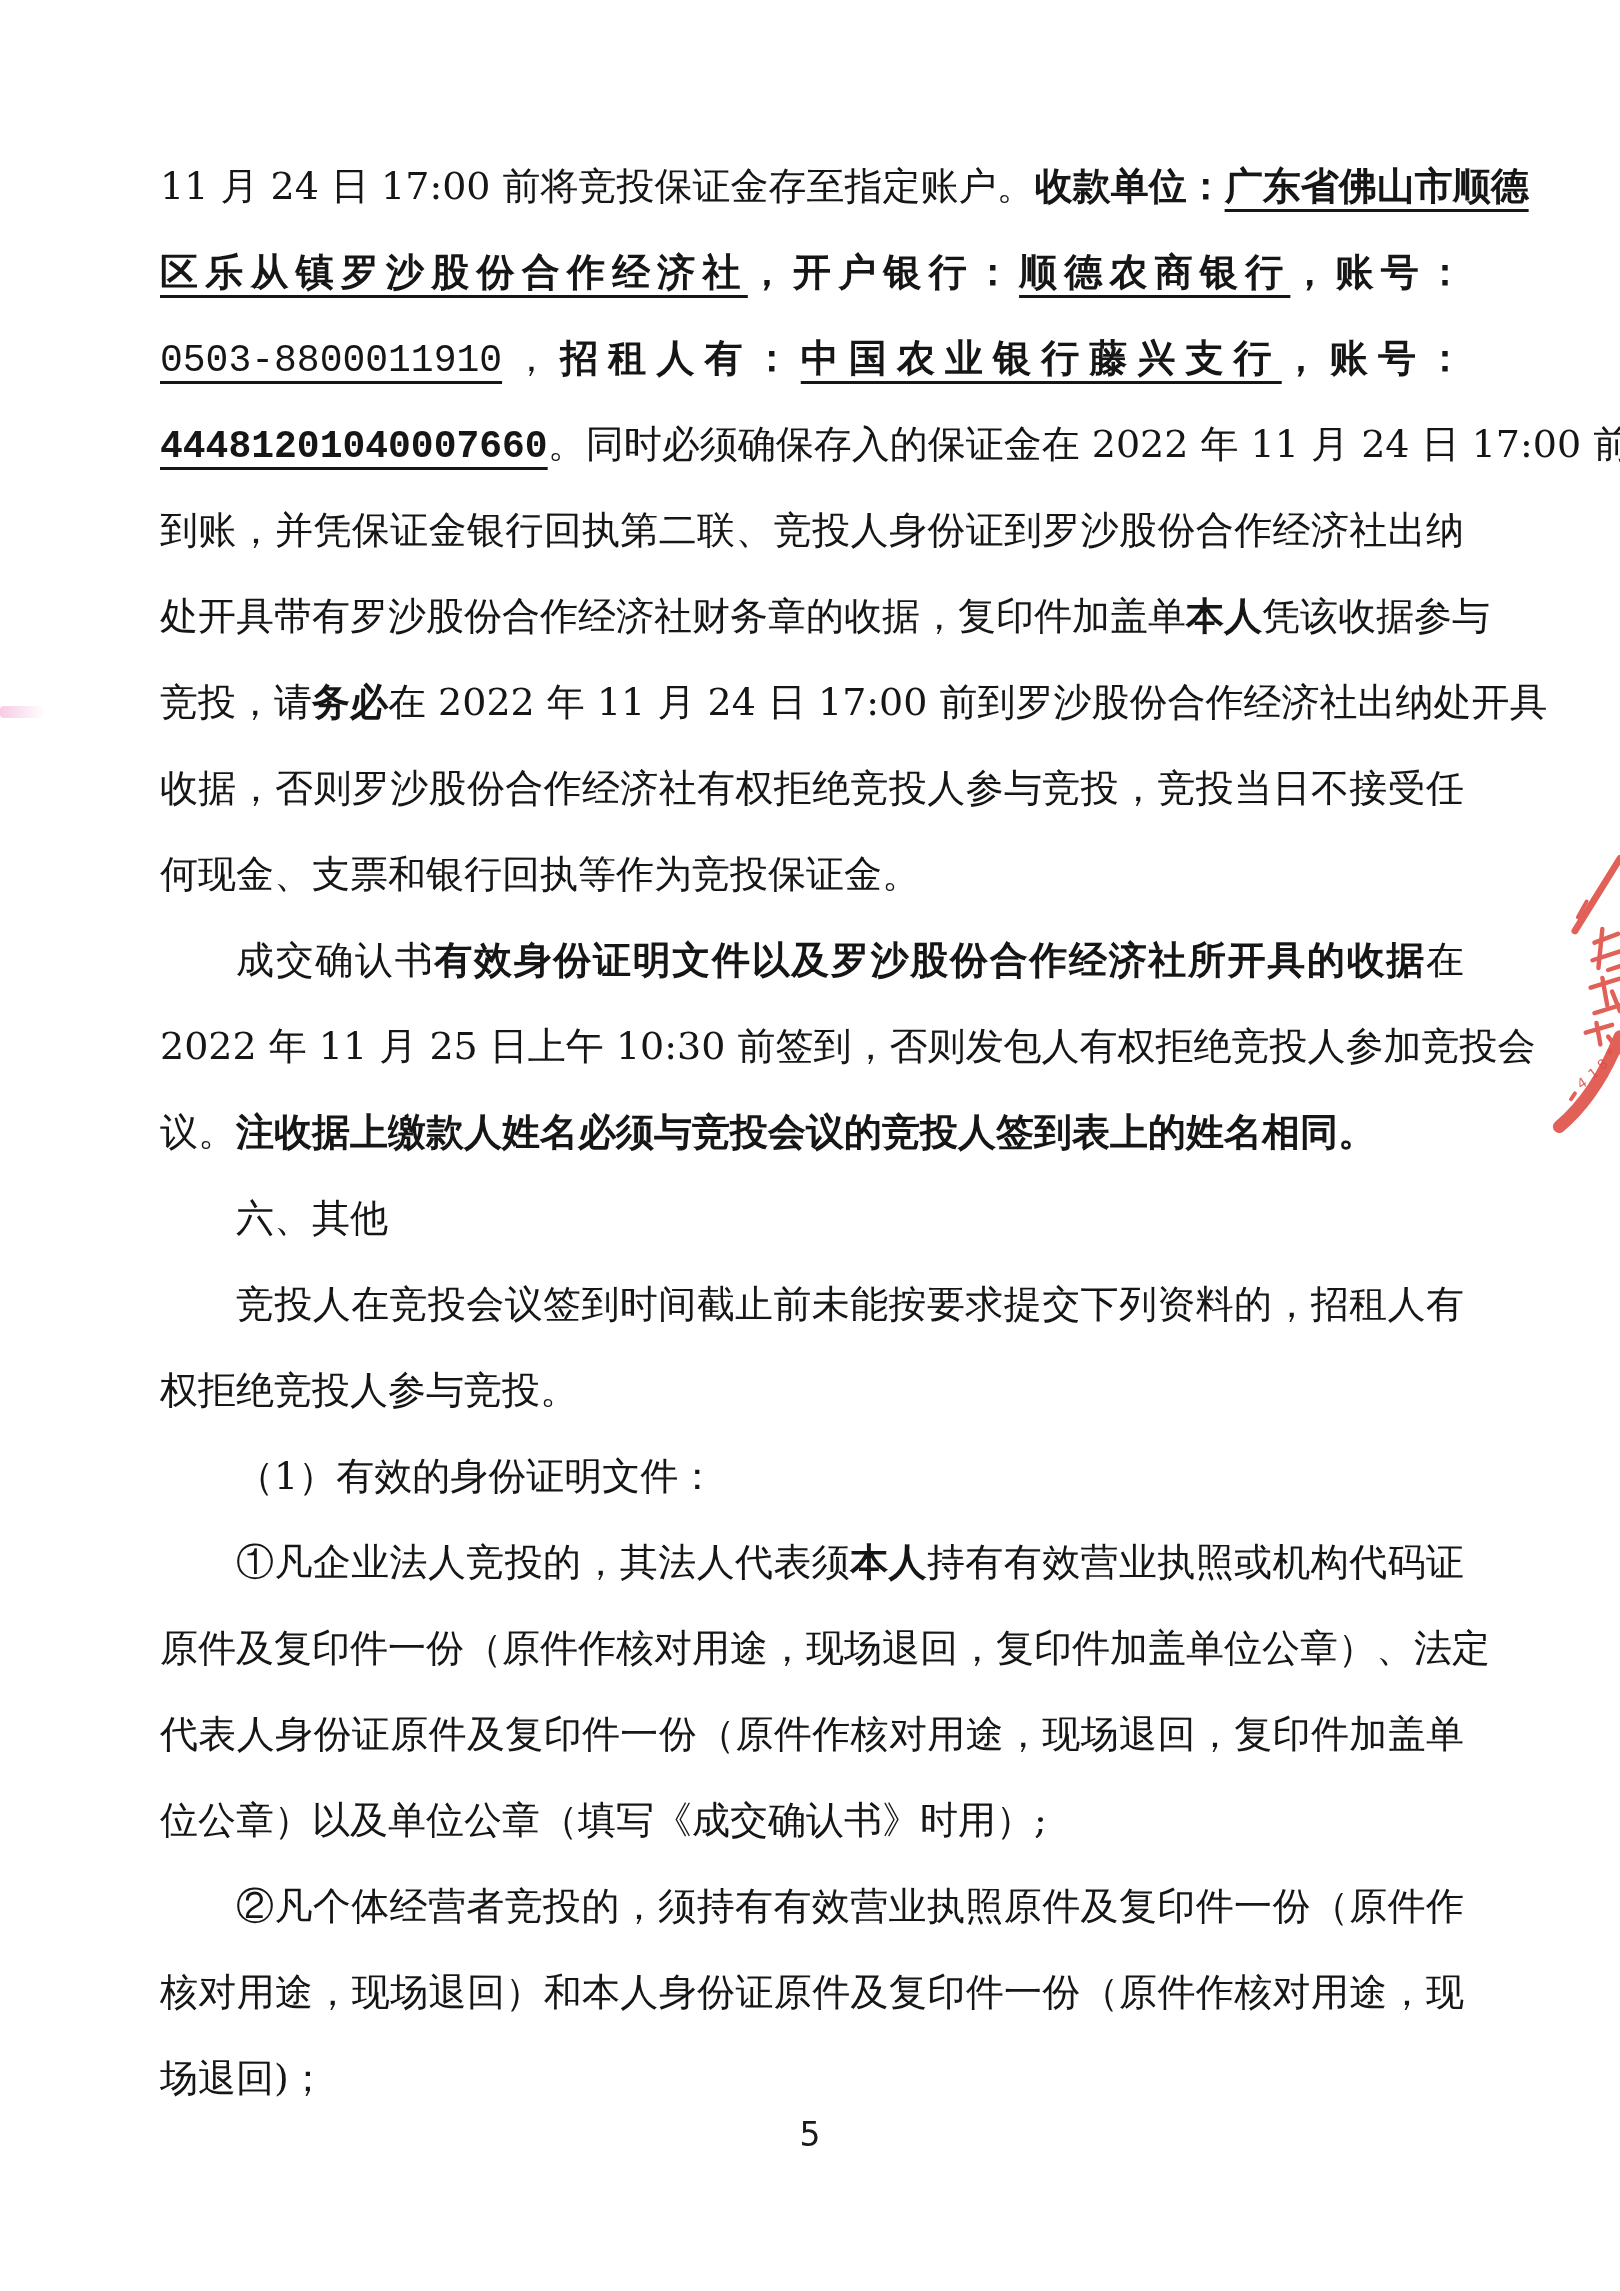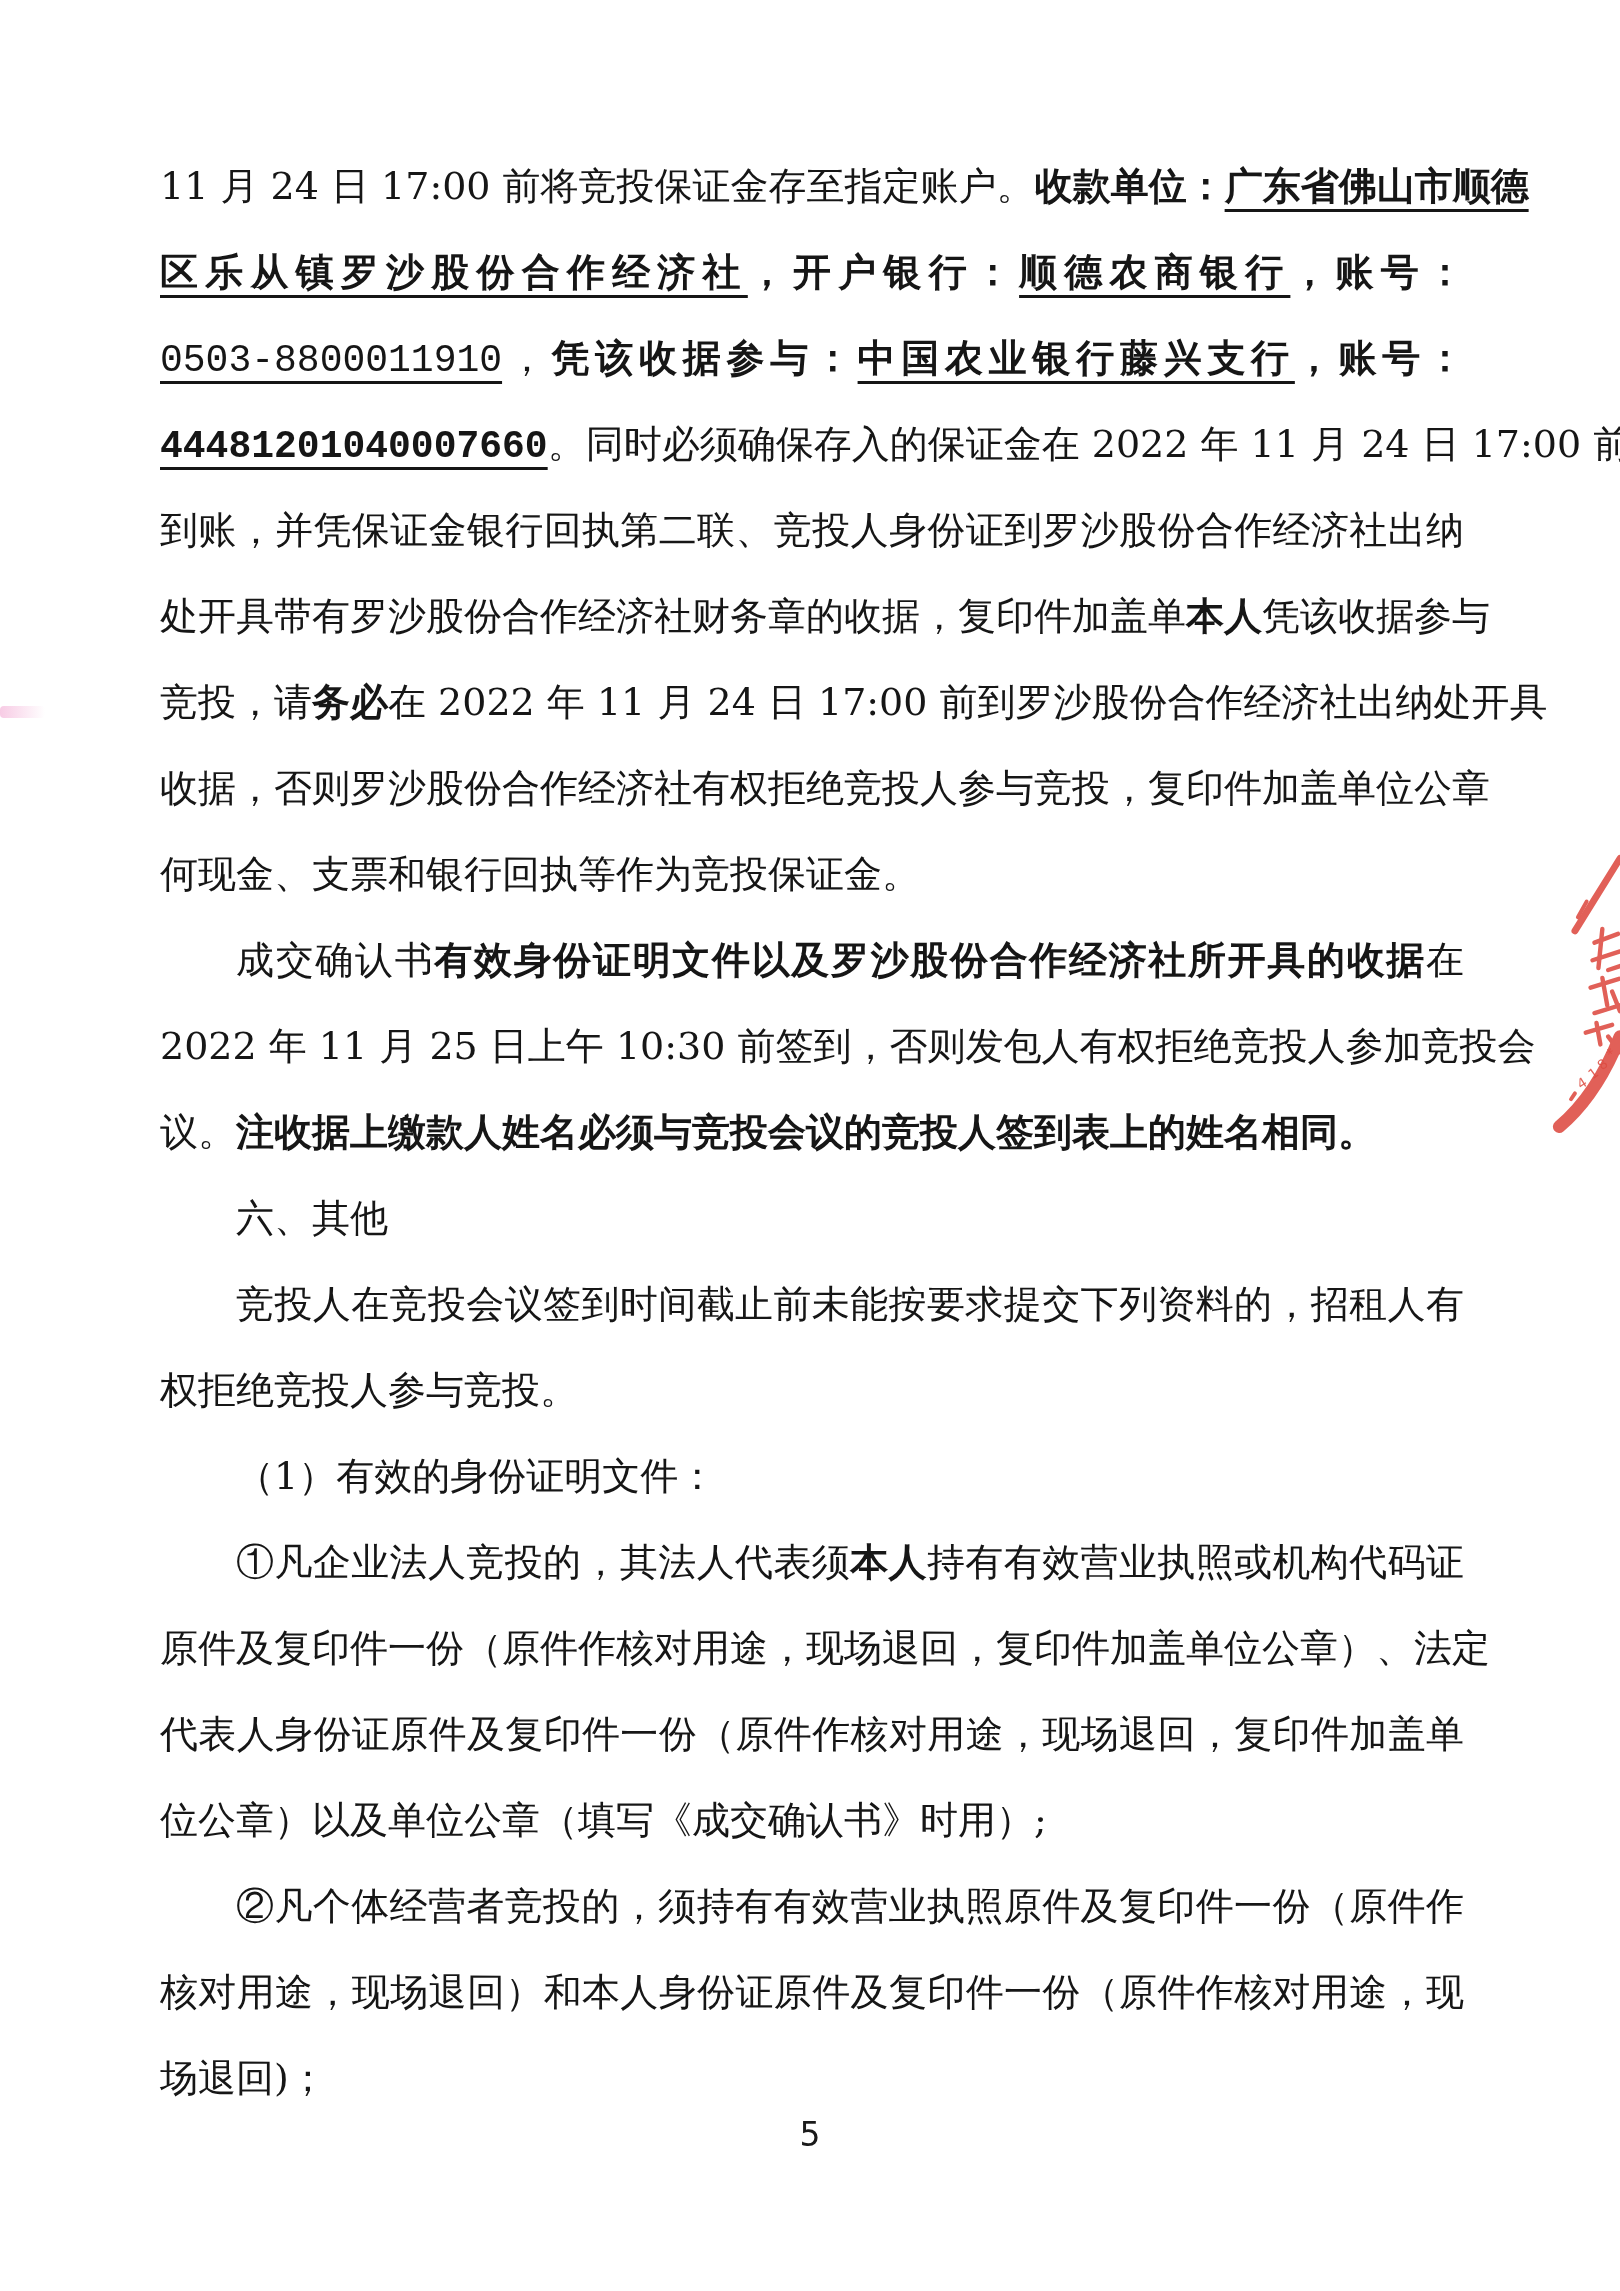--- a/index.html
+++ b/index.html
@@ -62,26 +62,26 @@
 </head>
 <body>
 
 <div class="page">
 
   <div class="scan-artifact"></div>
 
   <div class="text-block">
       <div class="line"><span>11 月 24 日 17:00 前将竞投保证金存至指定账户。</span><span class="b">收款单位：</span><span class="b u">广东省佛山市顺德</span></div>
       <div class="line"><span class="b u">区乐从镇罗沙股份合作经济社</span><span class="b">，开户银行：</span><span class="b u">顺德农商银行</span><span class="b">，账号：</span></div>
-      <div class="line"><span class="u">0503-8800011910</span><span>，</span><span class="b">凭该收据参与：</span><span class="b u">中国农业银行藤兴支行</span><span class="b">，账号：</span></div>
+      <div class="line"><span class="u">0503-8800011910</span><span>，</span><span class="b">招租人有：</span><span class="b u">中国农业银行藤兴支行</span><span class="b">，账号：</span></div>
       <div class="line"><span class="b u">44481201040007660</span><span>。同时必须确保存入的保证金在 2022 年 11 月 24 日 17:00 前</span></div>
       <div class="line"><span>到账，并凭保证金银行回执第二联、竞投人身份证到罗沙股份合作经济社出纳</span></div>
       <div class="line"><span>处开具带有罗沙股份合作经济社财务章的收据，复印件加盖单</span><span class="b">本人</span><span>凭该收据参与</span></div>
       <div class="line"><span>竞投，请</span><span class="b">务必</span><span>在 2022 年 11 月 24 日 17:00 前到罗沙股份合作经济社出纳处开具</span></div>
-      <div class="line"><span>收据，否则罗沙股份合作经济社有权拒绝竞投人参与竞投，复印件加盖单位公章</span></div>
+      <div class="line"><span>收据，否则罗沙股份合作经济社有权拒绝竞投人参与竞投，竞投当日不接受任</span></div>
       <div class="line left"><span>何现金、支票和银行回执等作为竞投保证金。</span></div>
       <div class="line ind"><span>成交确认书</span><span class="b">有效身份证明文件以及罗沙股份合作经济社所开具的收据</span><span>在</span></div>
       <div class="line"><span>2022 年 11 月 25 日上午 10:30  前签到，否则发包人有权拒绝竞投人参加竞投会</span></div>
       <div class="line left"><span>议。</span><span class="b">注收据上缴款人姓名必须与竞投会议的竞投人签到表上的姓名相同。</span></div>
       <div class="line left ind"><span>六、其他</span></div>
       <div class="line ind"><span>竞投人在竞投会议签到时间截止前未能按要求提交下列资料的，招租人有</span></div>
       <div class="line left"><span>权拒绝竞投人参与竞投。</span></div>
       <div class="line left ind"><span>（1）有效的身份证明文件：</span></div>
       <div class="line ind"><span>①凡企业法人竞投的，其法人代表须</span><span class="b">本人</span><span>持有有效营业执照或机构代码证</span></div>
       <div class="line"><span>原件及复印件一份（原件作核对用途，现场退回，复印件加盖单位公章）、法定</span></div>

